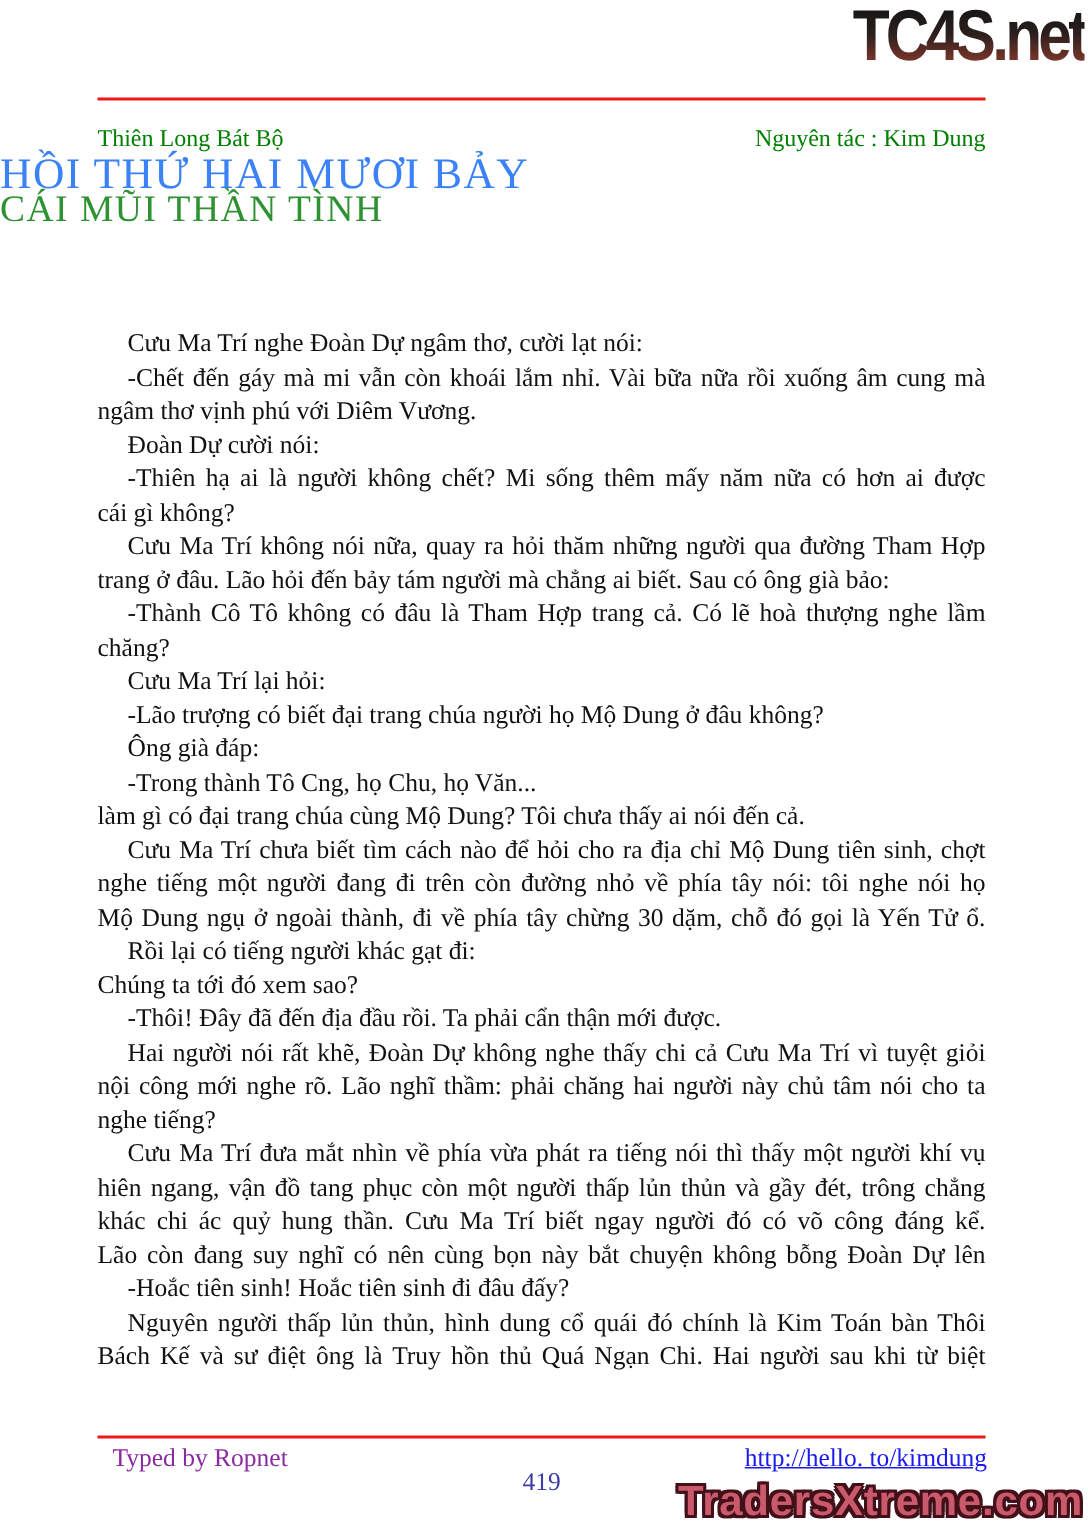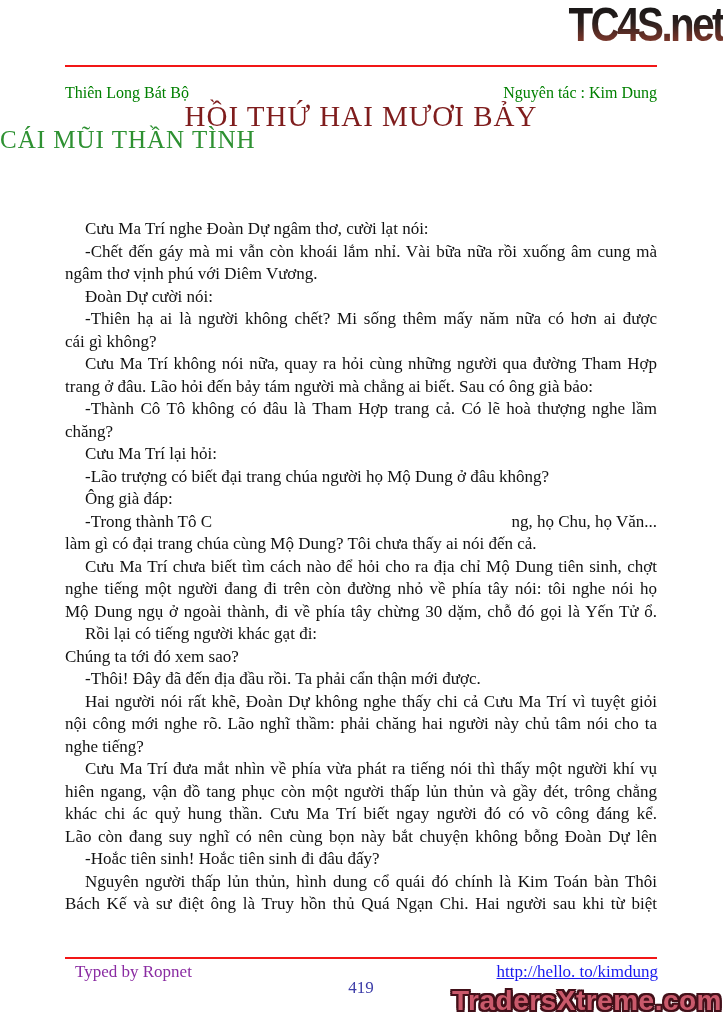--- a/index.html
+++ b/index.html
@@ -17,35 +17,35 @@
     -webkit-background-clip:text;background-clip:text;color:transparent;
   }
   .header{
     position:absolute;top:40px;left:65px;width:592px;z-index:2;
     display:flex;justify-content:space-between;
     font-size:16px;color:#008000;margin-top:44px;
   }
   .red-rule{position:absolute;left:65px;width:592px;height:2px;background:#f21616;}
   .header-rule{top:65px;}
   .chapter-title{
-    position:absolute;top:97px;left:0;width:722px;text-align:center;
-    font-size:29px;line-height:38px;color:#7f1d1d;letter-spacing:1px;
+    position:absolute;top:97px;left:0;width:722px;
+    font-size:29px;line-height:38px;color:#3b82f6;letter-spacing:1px;
   }
   .chapter-subtitle{
     position:absolute;top:121px;left:0;width:725px;text-align:left;
     font-size:25px;line-height:38px;color:#2e9132;letter-spacing:1px;
   }
   .body-text{
     position:absolute;top:218px;left:65px;width:592px;
     font-size:17px;color:#111;
   }
   .line{height:22.5px;line-height:22.5px;text-align:left;}
   .line.indent{text-indent:20px;}
   .line.justify{text-align:justify;text-align-last:justify;}
-  .line.split{display:flex;justify-content:space-between;text-indent:0;}
+  .line.split{display:flex;justify-content:flex-start;text-indent:0;}
   .line.split.indent{padding-left:20px;}
   
   .watermark{
     position:absolute;left:221px;top:487px;z-index:3;
     font-family:"Liberation Sans","DejaVu Sans",sans-serif;
     font-weight:bold;font-size:38px;line-height:44px;letter-spacing:0;
     background:linear-gradient(180deg,#ff7a6a 0%,#f02020 42%,#c40808 55%,#b00000 100%);
     -webkit-background-clip:text;background-clip:text;color:transparent;
     filter:drop-shadow(0 0 1px #ffffff) drop-shadow(0 0 1px #ffffff)
            drop-shadow(2px 3px 2px rgba(110,110,110,0.75));
@@ -92,21 +92,21 @@
   <div class="chapter-title">HỒI THỨ HAI MƯƠI BẢY</div>
   <div class="chapter-subtitle">CÁI MŨI THẦN TÌNH</div>
 
   <div class="body-text">
       <div class="line indent">Cưu Ma Trí nghe Đoàn Dự ngâm thơ, cười lạt nói:</div>
       <div class="line indent justify">-Chết đến gáy mà mi vẫn còn khoái lắm nhỉ. Vài bữa nữa rồi xuống âm cung mà</div>
       <div class="line">ngâm thơ vịnh phú với Diêm Vương.</div>
       <div class="line indent">Đoàn Dự cười nói:</div>
       <div class="line indent justify">-Thiên hạ ai là người không chết? Mi sống thêm mấy năm nữa có hơn ai được</div>
       <div class="line">cái gì không?</div>
-      <div class="line indent justify">Cưu Ma Trí không nói nữa, quay ra hỏi cùng những người qua đường Tham Hợp</div>
+      <div class="line indent justify">Cưu Ma Trí không nói nữa, quay ra hỏi thăm những người qua đường Tham Hợp</div>
       <div class="line">trang ở đâu. Lão hỏi đến bảy tám người mà chẳng ai biết. Sau có ông già bảo:</div>
       <div class="line indent justify">-Thành Cô Tô không có đâu là Tham Hợp trang cả. Có lẽ hoà thượng nghe lầm</div>
       <div class="line">chăng?</div>
       <div class="line indent">Cưu Ma Trí lại hỏi:</div>
       <div class="line indent">-Lão trượng có biết đại trang chúa người họ Mộ Dung ở đâu không?</div>
       <div class="line indent">Ông già đáp:</div>
       <div class="line indent split">
         <span>-Trong thành Tô C</span>
         <span>ng, họ Chu, họ Văn...</span>
       </div>

